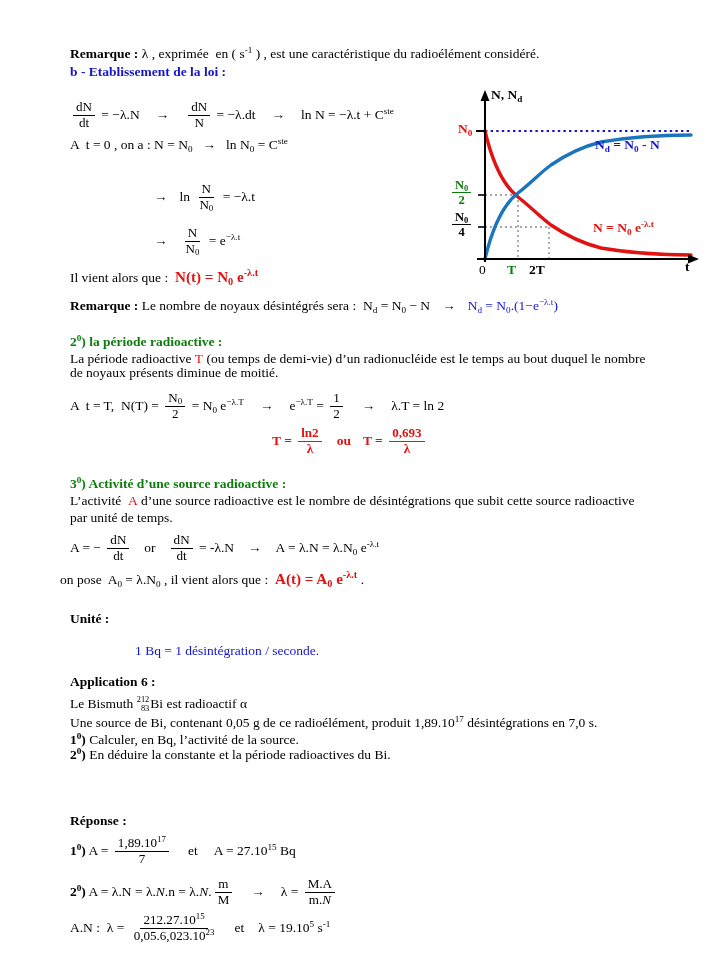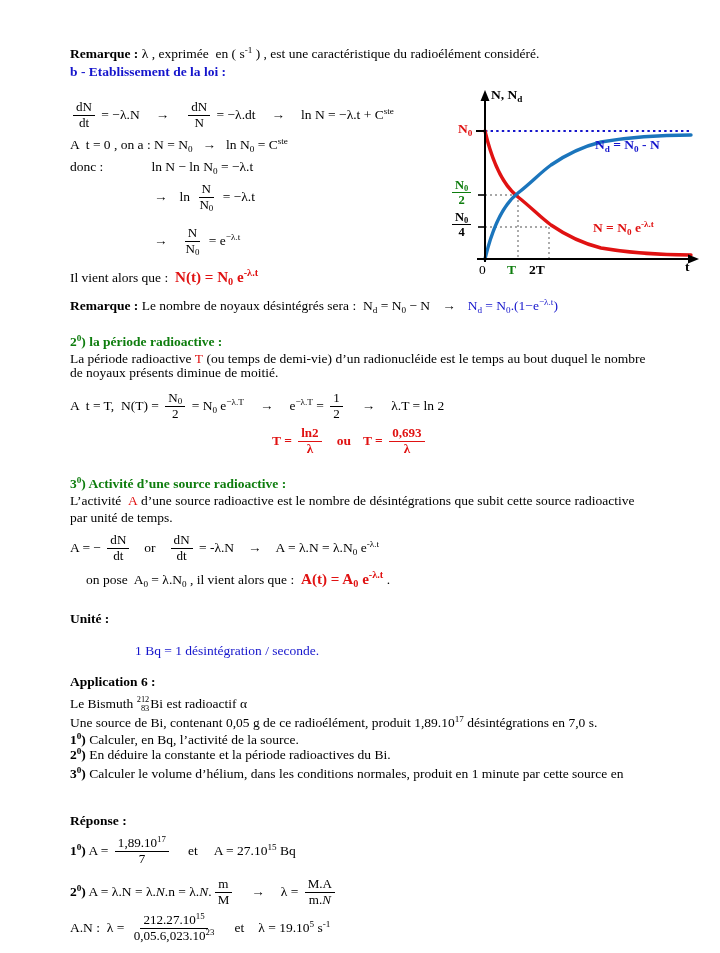--- a/index.html
+++ b/index.html
@@ -33,47 +33,45 @@
 </head>
 <body style="--red: #e01212; --blue: #1515cc; --green: #0e7d0e; --curve-blue: #1b75bc; --guide: #8a8a8a;">
 
 <div class="page">
 
   <div class="mline" style="left:38px;top:46px"><span class="bold">Remarque : </span><span>λ , exprimée  en ( s<span class="sup">-1</span> ) , est une caractéristique du radioélément considéré.</span></div>
   <div class="mline" style="left:38px;top:64px"><span class="c-blue bold">b - Etablissement de la loi :</span></div>
 
   <div class="mline" style="left:38px;top:95px;height:40px"><span class="frac"><span class="num">dN</span><span class="den">dt</span></span><span> = −λ.N</span><span style="width: 16px;"></span><span>→</span><span style="width: 16px;"></span><span class="frac"><span class="num">dN</span><span class="den">N</span></span><span> = −λ.dt</span><span style="width: 16px;"></span><span>→</span><span style="width: 16px;"></span><span>ln N = −λ.t + C<span class="sup">ste</span></span></div>
   <div class="mline" style="left:38px;top:137px"><span>A  t = 0 , on a : N = N<span class="sub">0</span></span><span style="width: 10px;"></span><span>→</span><span style="width: 10px;"></span><span>ln N<span class="sub">0</span> = C<span class="sup">ste</span></span></div>
-  <div class="mline" style="left:38px;top:159px"><span>donc :</span><span style="width: 48px;"></span><span>ln N − ln N<span class="sub">0</span> = −λ.t</span></div>
   <div class="mline" style="left:38px;top:177px;height:40px"><span style="width: 84px;"></span><span>→</span><span style="width: 12px;"></span><span>ln </span><span class="frac"><span class="num">N</span><span class="den">N<span class="sub">0</span></span></span><span> = −λ.t</span></div>
   <div class="mline" style="left:38px;top:221px;height:40px"><span style="width: 84px;"></span><span>→</span><span style="width: 12px;"></span><span class="frac"><span class="num">N</span><span class="den">N<span class="sub">0</span></span></span><span> = e<span class="sup">−λ.t</span></span></div>
   <div class="mline" style="left:38px;top:269px"><span>Il vient alors que :  </span><span class="c-red bold big">N(t) = N<span class="sub">0</span> e<span class="sup">-λ.t</span></span></div>
   <div class="mline" style="left:38px;top:294px;height:24px"><span class="bold">Remarque : </span><span>Le nombre de noyaux désintégrés sera :  N<span class="sub">d</span> = N<span class="sub">0</span> − N</span><span style="width: 12px;"></span><span>→</span><span style="width: 12px;"></span><span class="c-blue">N<span class="sub">d</span> = N<span class="sub">0</span>.(1−e<span class="sup">−λ.t</span>)</span></div>
 
   <div class="mline" style="left:38px;top:334px"><span class="c-green bold">2<span class="sup">0</span>) la période radioactive :</span></div>
   <div class="mline" style="left:38px;top:351px"><span>La période radioactive </span><span class="c-red">T</span><span> (ou temps de demi-vie) d’un radionucléide est le temps au bout duquel le nombre</span></div>
   <div class="mline" style="left:38px;top:365px"><span>de noyaux présents diminue de moitié.</span></div>
   <div class="mline" style="left:38px;top:385px;height:42px"><span>A  t = T,  N(T) = </span><span class="frac"><span class="num">N<span class="sub">0</span></span><span class="den">2</span></span><span> = N<span class="sub">0</span> e<span class="sup">−λ.T</span></span><span style="width: 16px;"></span><span>→</span><span style="width: 16px;"></span><span>e<span class="sup">−λ.T</span> = </span><span class="frac"><span class="num">1</span><span class="den">2</span></span><span style="width: 16px;"></span><span>→</span><span style="width: 16px;"></span><span>λ.T = ln 2</span></div>
   <div class="mline" style="left:240px;top:420px;height:42px"><span class="c-red bold">T = </span><span class="frac c-red bold"><span class="num">ln2</span><span class="den">λ</span></span><span style="width: 12px;"></span><span class="c-red bold">ou</span><span style="width: 12px;"></span><span class="c-red bold">T = </span><span class="frac c-red bold"><span class="num">0,693</span><span class="den">λ</span></span></div>
 
   <div class="mline" style="left:38px;top:476px"><span class="c-green bold">3<span class="sup">0</span>) Activité d’une source radioactive :</span></div>
   <div class="mline" style="left:38px;top:493px"><span>L’activité  </span><span class="c-red">A</span><span> d’une source radioactive est le nombre de désintégrations que subit cette source radioactive</span></div>
   <div class="mline" style="left:38px;top:510px"><span>par unité de temps.</span></div>
   <div class="mline" style="left:38px;top:527px;height:42px"><span>A = − </span><span class="frac"><span class="num">dN</span><span class="den">dt</span></span><span style="width: 12px;"></span><span>or</span><span style="width: 12px;"></span><span class="frac"><span class="num">dN</span><span class="den">dt</span></span><span> = -λ.N</span><span style="width: 14px;"></span><span>→</span><span style="width: 14px;"></span><span>A = λ.N = λ.N<span class="sub">0</span> e<span class="sup">-λ.t</span></span></div>
-  <div class="mline" style="left:54px;top:568px;height:24px"><span>on pose  A<span class="sub">0</span> = λ.N<span class="sub">0</span> , il vient alors que :  </span><span class="c-red bold big">A(t) = A<span class="sub">0</span> e<span class="sup">-λ.t</span></span><span> .</span></div>
+  <div class="mline" style="left:28px;top:568px;height:24px"><span>on pose  A<span class="sub">0</span> = λ.N<span class="sub">0</span> , il vient alors que :  </span><span class="c-red bold big">A(t) = A<span class="sub">0</span> e<span class="sup">-λ.t</span></span><span> .</span></div>
 
   <div class="mline" style="left:38px;top:611px"><span class="bold">Unité :</span></div>
   <div class="mline" style="left:103px;top:643px"><span class="c-blue">1 Bq = 1 désintégration / seconde.</span></div>
 
   <div class="mline" style="left:38px;top:674px"><span class="bold">Application 6 :</span></div>
   <div class="mline" style="left:38px;top:693px;height:22px"><span>Le Bismuth </span><span class="nuclide"><span class="stack"><span>212</span><span>83</span></span><span>Bi</span></span><span> est radioactif α</span></div>
   <div class="mline" style="left:38px;top:715px"><span>Une source de Bi, contenant 0,05 g de ce radioélément, produit 1,89.10<span class="sup">17</span> désintégrations en 7,0 s.</span></div>
   <div class="mline" style="left:38px;top:732px"><span class="bold">1<span class="sup">0</span>)</span><span> Calculer, en Bq, l’activité de la source.</span></div>
   <div class="mline" style="left:38px;top:747px"><span class="bold">2<span class="sup">0</span>)</span><span> En déduire la constante et la période radioactives du Bi.</span></div>
-  <div class="mline" style="left:38px;top:766px"><span class="bold">3<span class="sup">0</span>)</span><span> Calculer le volume d’hélium, dans les conditions normales, produit en 1 minute par cette source en</span></div>
 
   <div class="mline" style="left:38px;top:813px"><span class="bold">Réponse :</span></div>
   <div class="mline" style="left:38px;top:830px;height:42px"><span class="bold">1<span class="sup">0</span>)</span><span> A = </span><span class="frac"><span class="num">1,89.10<span class="sup">17</span></span><span class="den">7</span></span><span style="width: 16px;"></span><span>et</span><span style="width: 16px;"></span><span>A = 27.10<span class="sup">15</span> Bq</span></div>
   <div class="mline" style="left:38px;top:870px;height:44px"><span class="bold">2<span class="sup">0</span>)</span><span> A = λ.N = λ.<span class="script">N</span>.n = λ.<span class="script">N</span>.</span><span class="frac"><span class="num">m</span><span class="den">M</span></span><span style="width: 16px;"></span><span>→</span><span style="width: 16px;"></span><span>λ = </span><span class="frac"><span class="num">M.A</span><span class="den">m.<span class="script">N</span></span></span></div>
   <div class="mline" style="left:38px;top:905px;height:46px"><span>A.N :  λ = </span><span class="frac"><span class="num">212.27.10<span class="sup">15</span></span><span class="den">0,05.6,023.10<span class="sup">23</span></span></span><span style="width: 14px;"></span><span>et</span><span style="width: 14px;"></span><span>λ = 19.10<span class="sup">5</span> s<span class="sup">-1</span></span></div>
 
   <div class="graph" style="left:413px;top:86px;width:262px;height:212px">
     <svg viewBox="0 0 262 212" width="262" height="212">
 
       <line x1="40" y1="109" x2="73" y2="109" stroke="var(--guide)" stroke-width="1.4" stroke-dasharray="2 3"></line>

